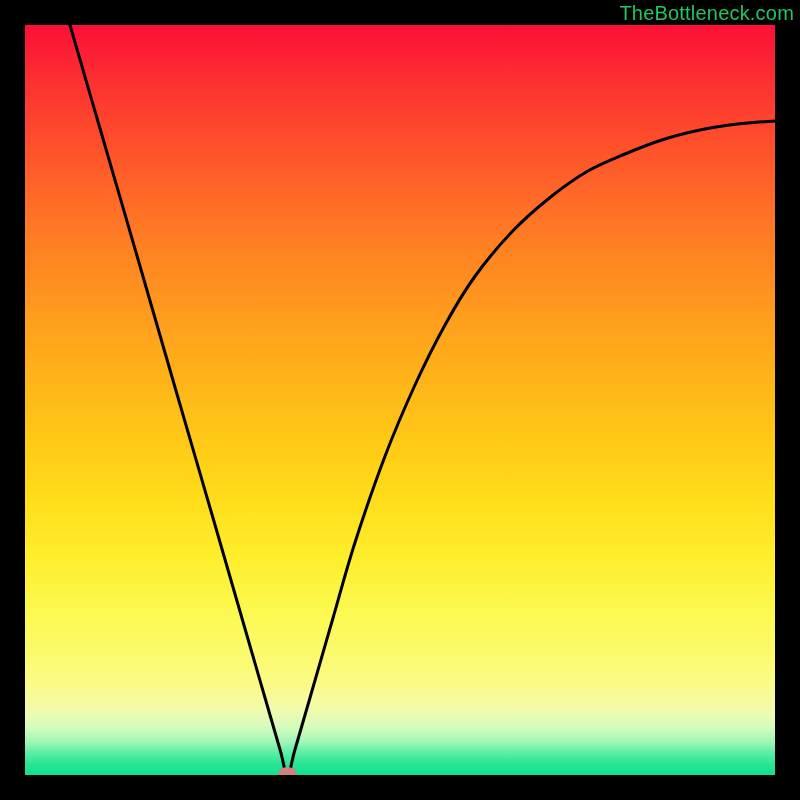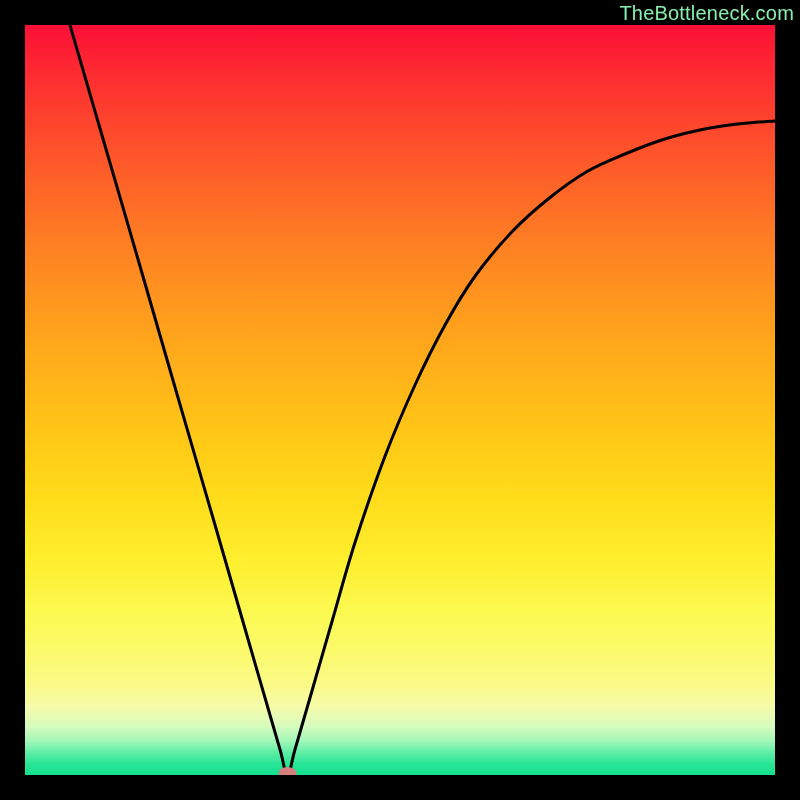--- a/index.html
+++ b/index.html
@@ -43,21 +43,21 @@
       #a1f7b7 95.5%,
       #5eeea6 97%,
       #29e596 98.5%,
       #12e08f 100%
     );
   }
   .watermark {
     position: absolute;
     top: 2px;
     right: 6px;
-    color: #86efac;
+    color: #22c55e;
     font-size: 20px;
     font-weight: 500;
     letter-spacing: 0.2px;
   }
   .curve {
     position: absolute;
     left: 0;
     top: 0;
     width: 750px;
     height: 750px;

